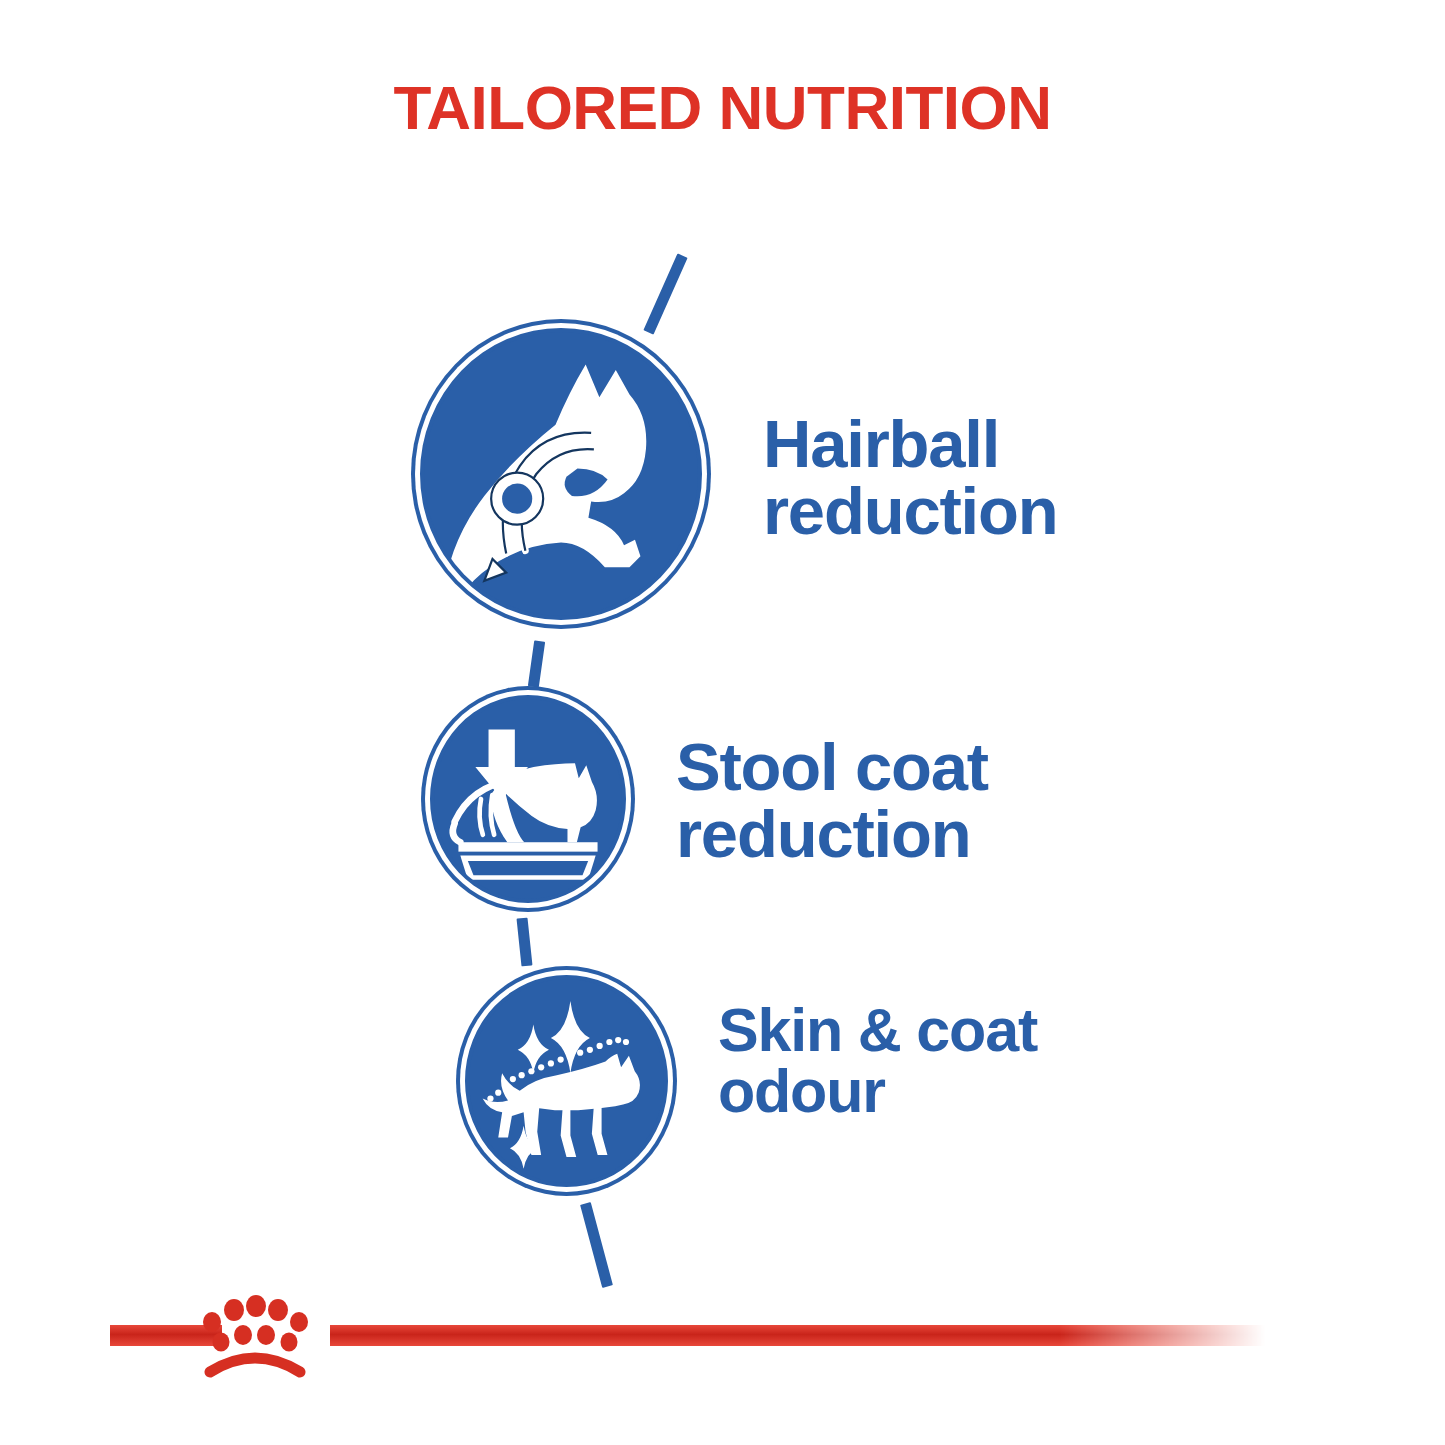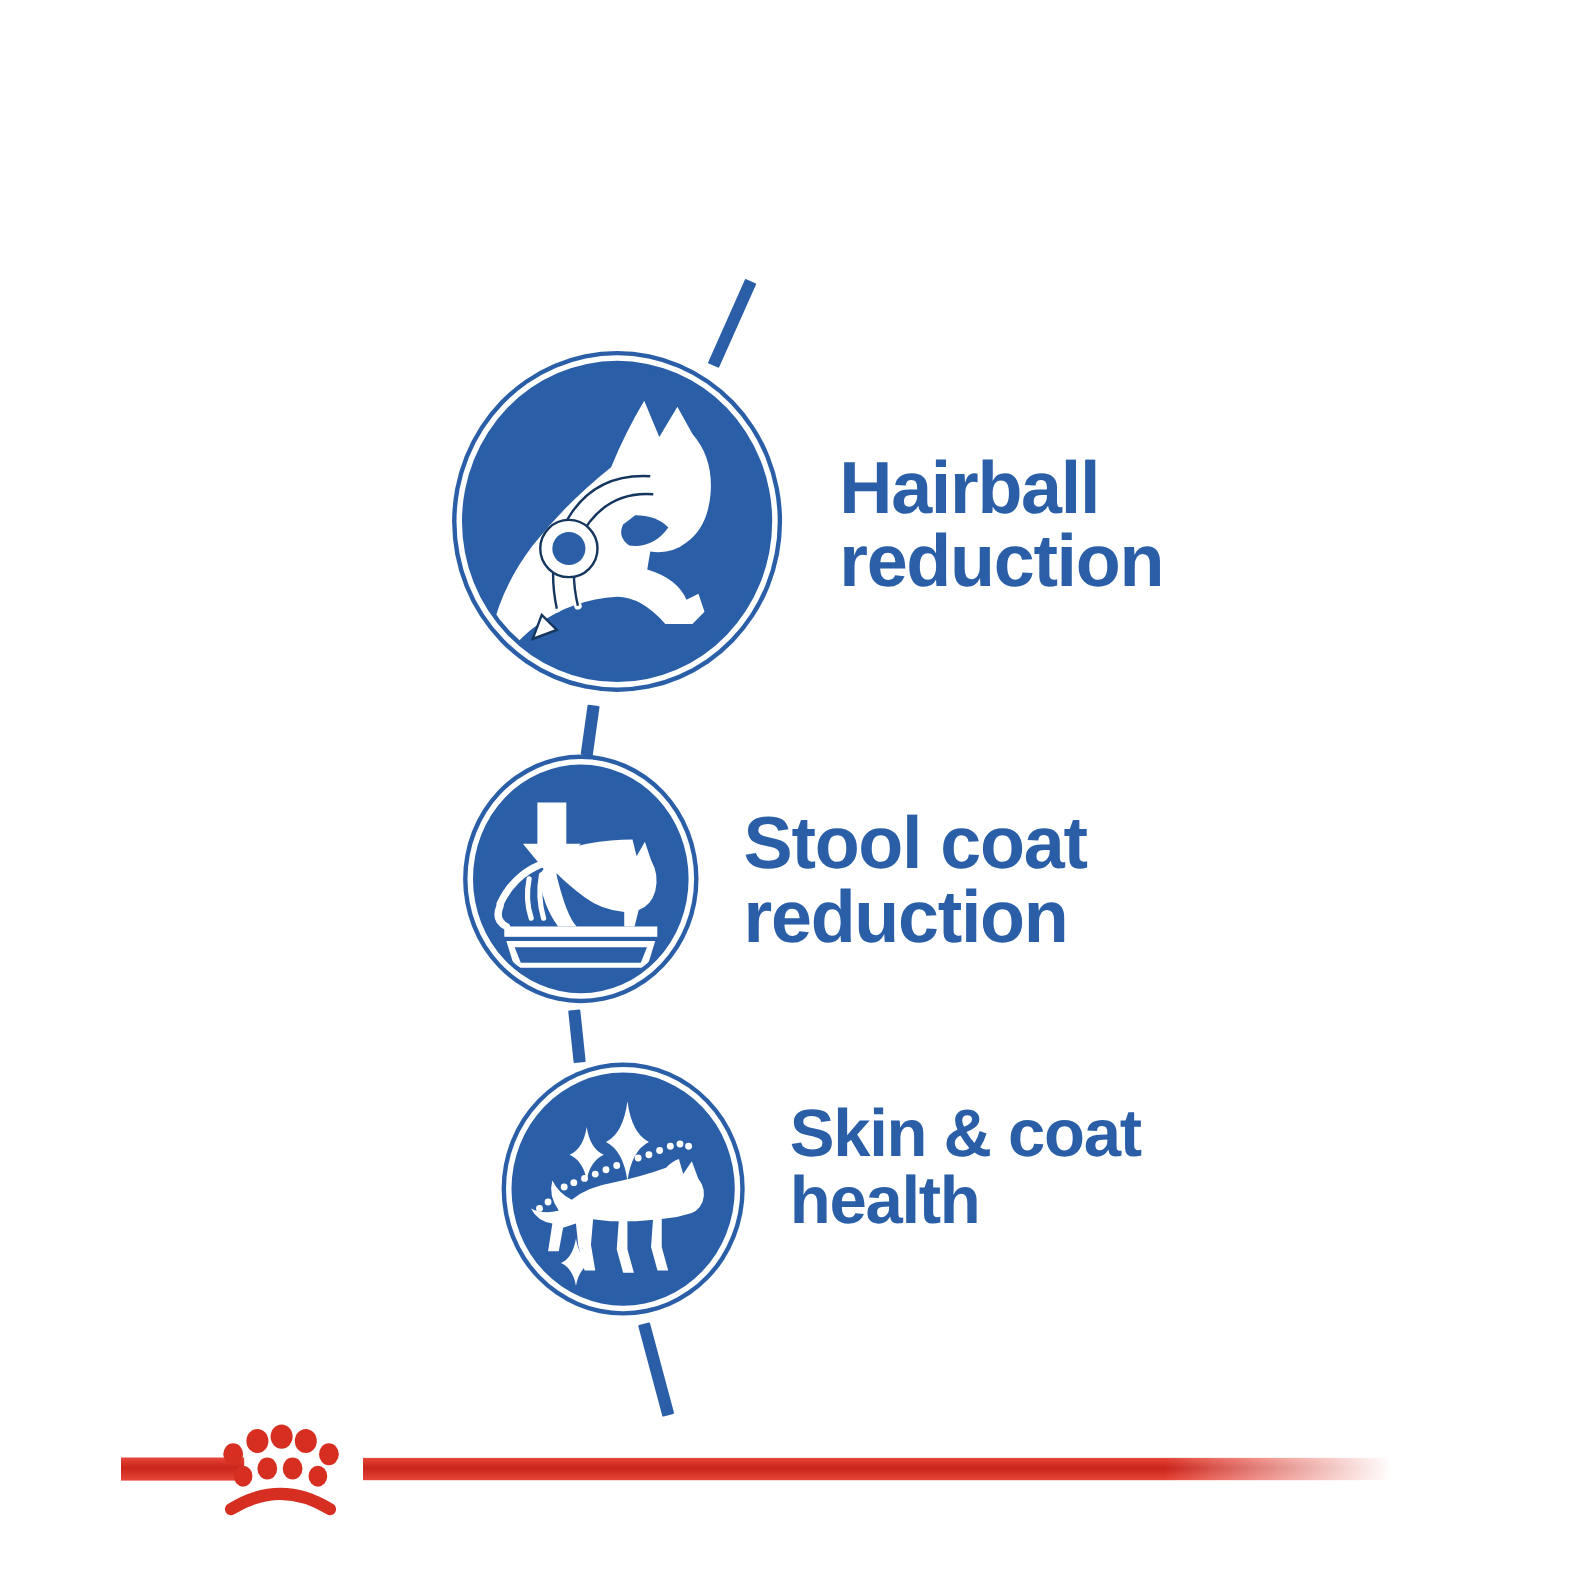--- a/index.html
+++ b/index.html
@@ -105,20 +105,21 @@
     height: 110px;
   }
   #crown svg { display: block; width: 100%; height: 100%; }
 </style>
 </head>
 <body>
 
 <div id="page">
 
   <div class="headline">
+    <span class="line">TAILORED NUTRITION</span>
   </div>
 
   <div class="dash" id="dash-top"></div>
   <div class="dash" id="dash-1-2"></div>
   <div class="dash" id="dash-2-3"></div>
   <div class="dash" id="dash-bottom"></div>
 
   <div class="badge" id="badge-1">
     <svg viewBox="0 0 200 200" xmlns="http://www.w3.org/2000/svg">
 
@@ -213,21 +214,21 @@
           <circle cx="124" cy="68" r="3.2"></circle>
         <circle cx="134" cy="64" r="3.2"></circle>
           <circle cx="144" cy="60" r="3.2"></circle>
         <circle cx="153" cy="58" r="3.2"></circle>
           <circle cx="161" cy="60" r="3.2"></circle>
       </g>
     </svg>
   </div>
   <div class="benefit-label" id="label-3">
     <span class="l">Skin &amp; coat</span>
-    <span class="l">health</span>
+    <span class="l">odour</span>
   </div>
 
   <div id="footer-bar-left"></div>
   <div id="footer-bar-right"></div>
 
   <div id="crown">
     <svg viewBox="0 0 130 110" xmlns="http://www.w3.org/2000/svg">
       <g fill="#D62F22">
 
         <ellipse cx="22" cy="34" rx="9" ry="10"></ellipse>

